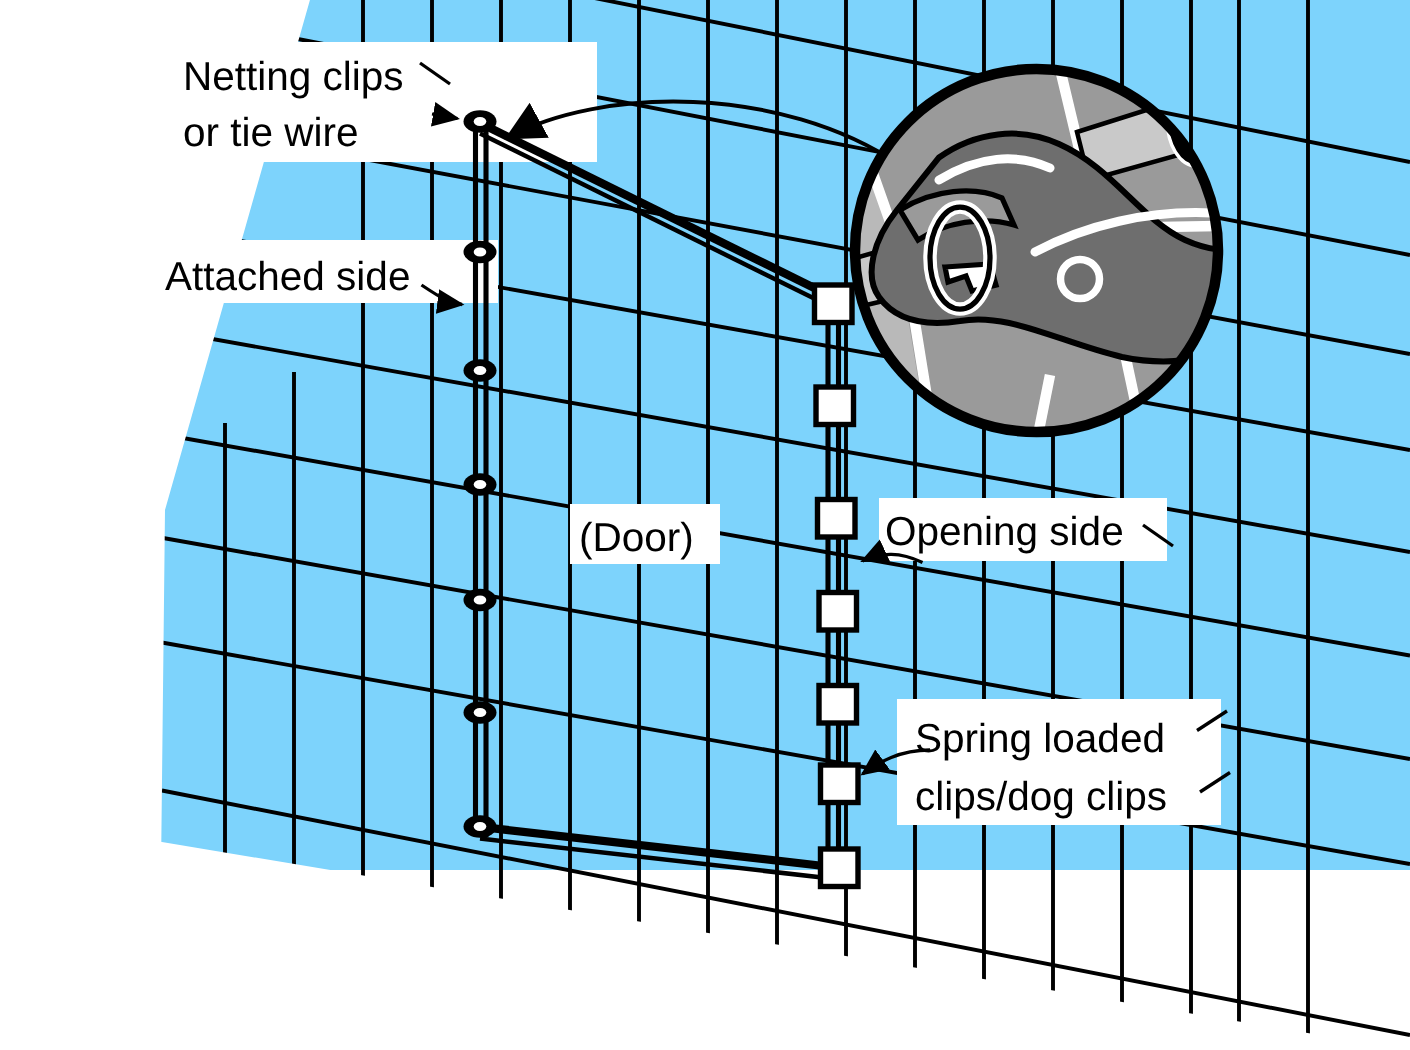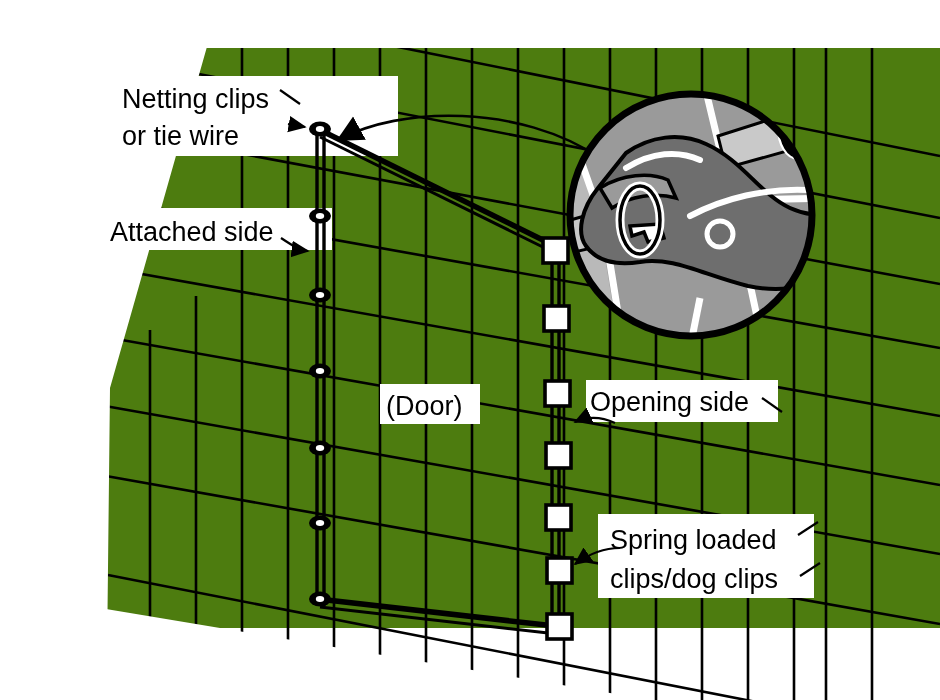--- a/index.html
+++ b/index.html
@@ -1,18 +1,18 @@
 <!DOCTYPE html>
 <html><head>
 <meta charset="utf-8">
 <style>
   html,body{margin:0;padding:0;background:#ffffff;}
   body{width:940px;height:700px;overflow:hidden;
        font-family:"Liberation Sans", sans-serif;}
-  #stage{position:relative;width:940px;height:580px;background:#4d7c0f;margin-top:48px;}
+  #stage{position:relative;width:940px;height:580px;background:#7dd3fc;}
   #stage svg{position:absolute;top:0;left:0;}
   .lbl{font-family:"Liberation Sans", sans-serif;font-size:27px;fill:#000;}
 </style>
 </head>
 <body>
 
 <div id="stage">
 
 <svg width="940" height="700" viewBox="0 0 940 700">
 

